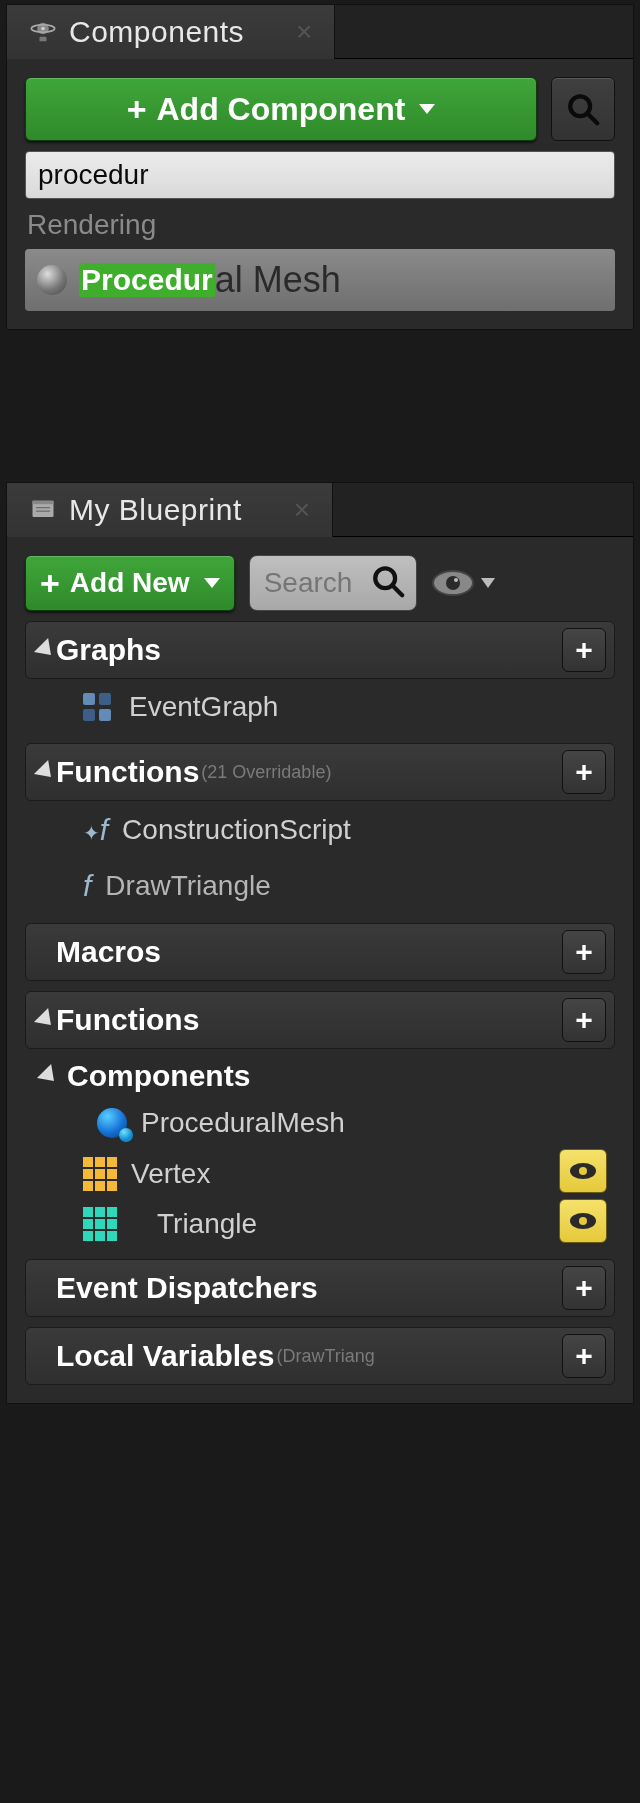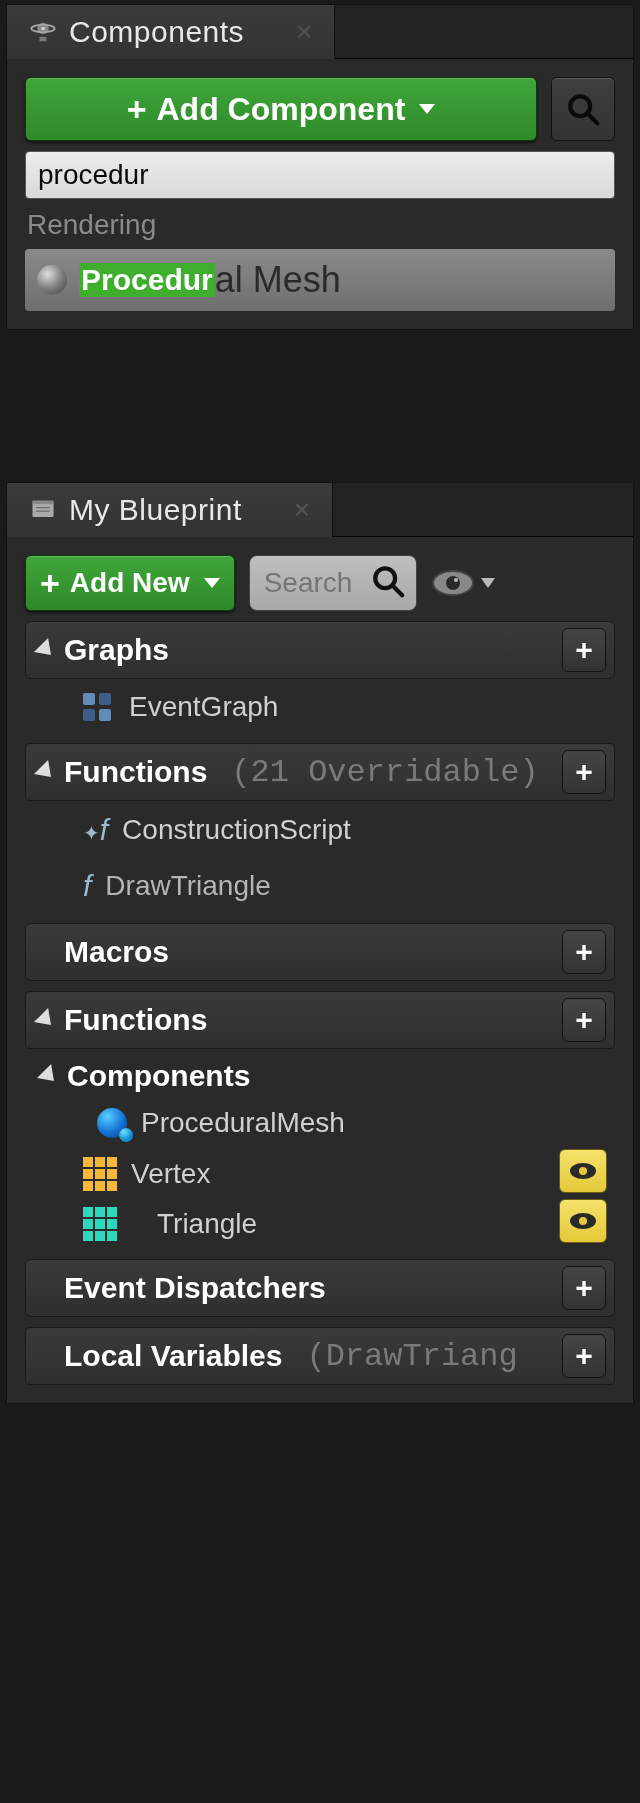--- a/index.html
+++ b/index.html
@@ -34,25 +34,25 @@
 
   .result-row { display:flex; align-items:center; gap:12px; background: linear-gradient(#8a8a8a,#6f6f6f); border-radius:4px; padding: 10px 12px; cursor:pointer; }
   .result-row .orb { width:30px;height:30px; border-radius:50%; background: radial-gradient(circle at 35% 30%, #ddd, #777 55%, #444); }
   .result-row .match { background:#3fae2c; color:#fff; padding:0 2px; border-radius:2px; font-weight:600; }
   .result-row .rest { color:#2a2a2a; font-size:36px; }
   .result-row .label { font-size:30px; color:#2a2a2a; display:flex; align-items:center; }
 
   .spacer { height: 140px; }
 
   .sec-header { display:flex; align-items:center; justify-content:space-between; background: linear-gradient(#3a3a3a,#2f2f2f); border:1px solid #1a1a1a; border-radius:6px; height:58px; padding: 0 8px 0 10px; margin-top:10px; cursor:pointer; }
-  .sec-header .left { display:flex; align-items:center; gap:8px; }
+  .sec-header .left { display:flex; align-items:center; }
   .tri-collapsed { width:0;height:0;border-top:10px solid transparent;border-bottom:10px solid transparent;border-left:14px solid #ddd; }
   .tri-expanded { transform: rotate(45deg);}
   .sec-title { color:#fff; font-size:30px; font-weight:700; }
-  .sec-sub { color:#7a7a7a; font-size:32px; font-weight:400; margin-left: 16px; font-family: Liberation Mono, monospace; }
+  .sec-sub { color:#7a7a7a; font-size:18px; font-weight:400; margin-left: 2px; }
   .sec-add { width:44px;height:44px; background: linear-gradient(#454545,#333); border:1px solid #111; border-radius:6px; display:flex; align-items:center; justify-content:center; color:#fff; font-size:30px; font-weight:900; cursor:pointer;}
 
   .subheader { display:flex; align-items:center; gap:8px; padding: 10px 0 2px 14px; cursor:pointer;}
   .subheader .sec-title { font-weight:700; font-size:30px; }
 
   .tree-item { display:flex; align-items:center; gap:14px; padding: 12px 0 10px 58px; cursor:pointer; }
   .tree-item .lbl { font-size:28px; color:#d0d0d0; }
   .tree-item .lbl-dark { color:#b5b5b5; }
 
   .icon-eventgraph { display:flex; gap:4px; flex-wrap:wrap; width:32px; }

